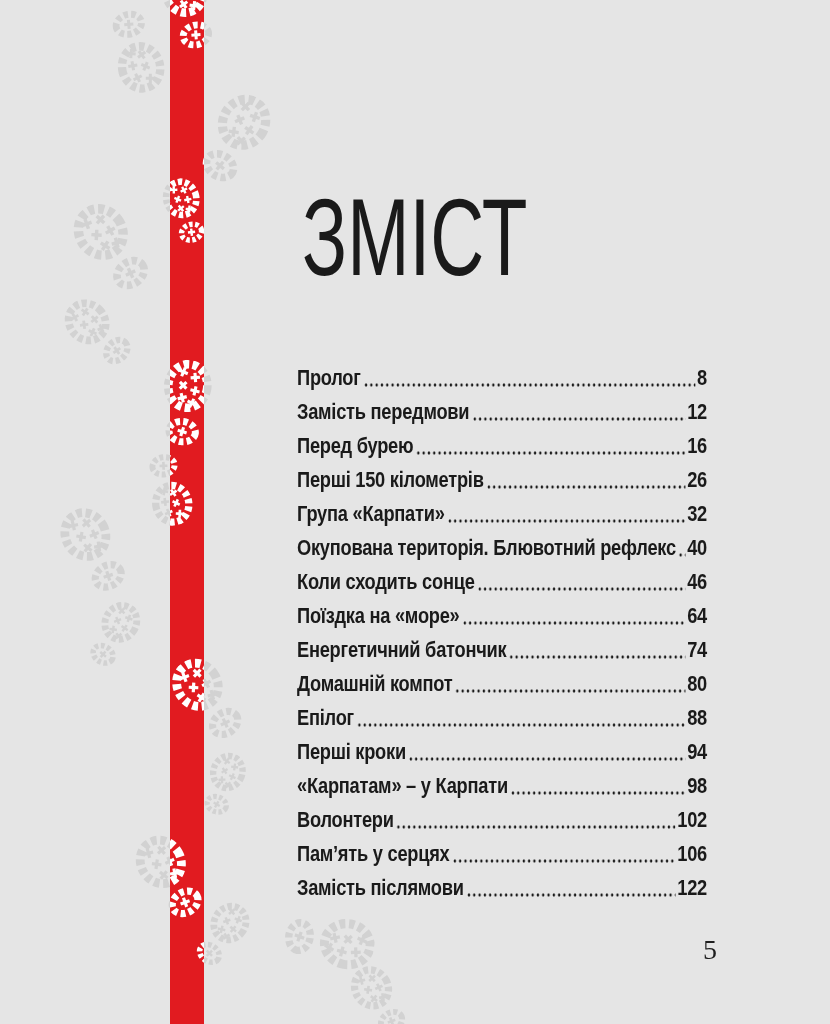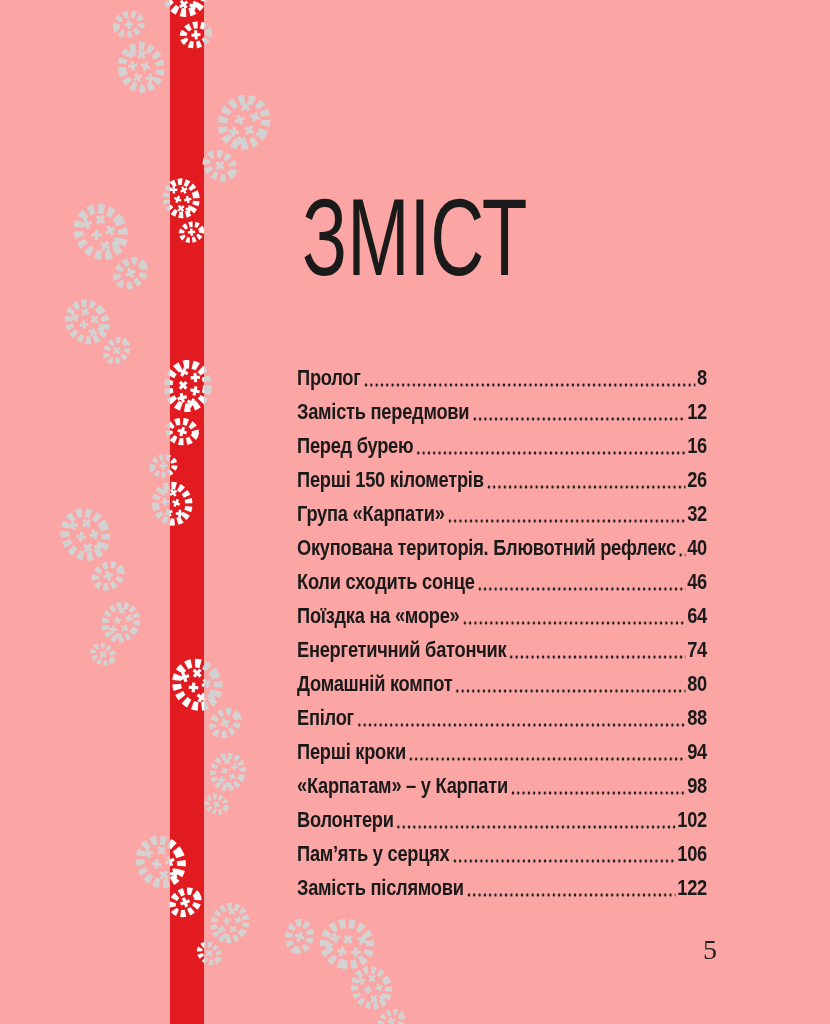--- a/index.html
+++ b/index.html
@@ -1,17 +1,17 @@
 <!DOCTYPE html>
 <html><head>
 <meta charset="utf-8">
 <style>
   html,body{margin:0;padding:0;background:#ffffff;}
   .page{
-    position:relative;width:830px;height:1024px;background:#fca5a5;
+    position:relative;width:830px;height:1024px;background:#e5e5e5;
     overflow:hidden;font-family:"Liberation Sans",sans-serif;
   }
   
   .fp-layer{position:absolute;inset:0;z-index:1;}
   .stripe{position:absolute;top:0;bottom:0;left:170px;width:34px;overflow:hidden;z-index:2;}
   .fp-inner{position:absolute;inset:0;}
   .fp{position:absolute;}
   
   .title{
     position:absolute;left:302px;top:182px;margin:0;z-index:3;

